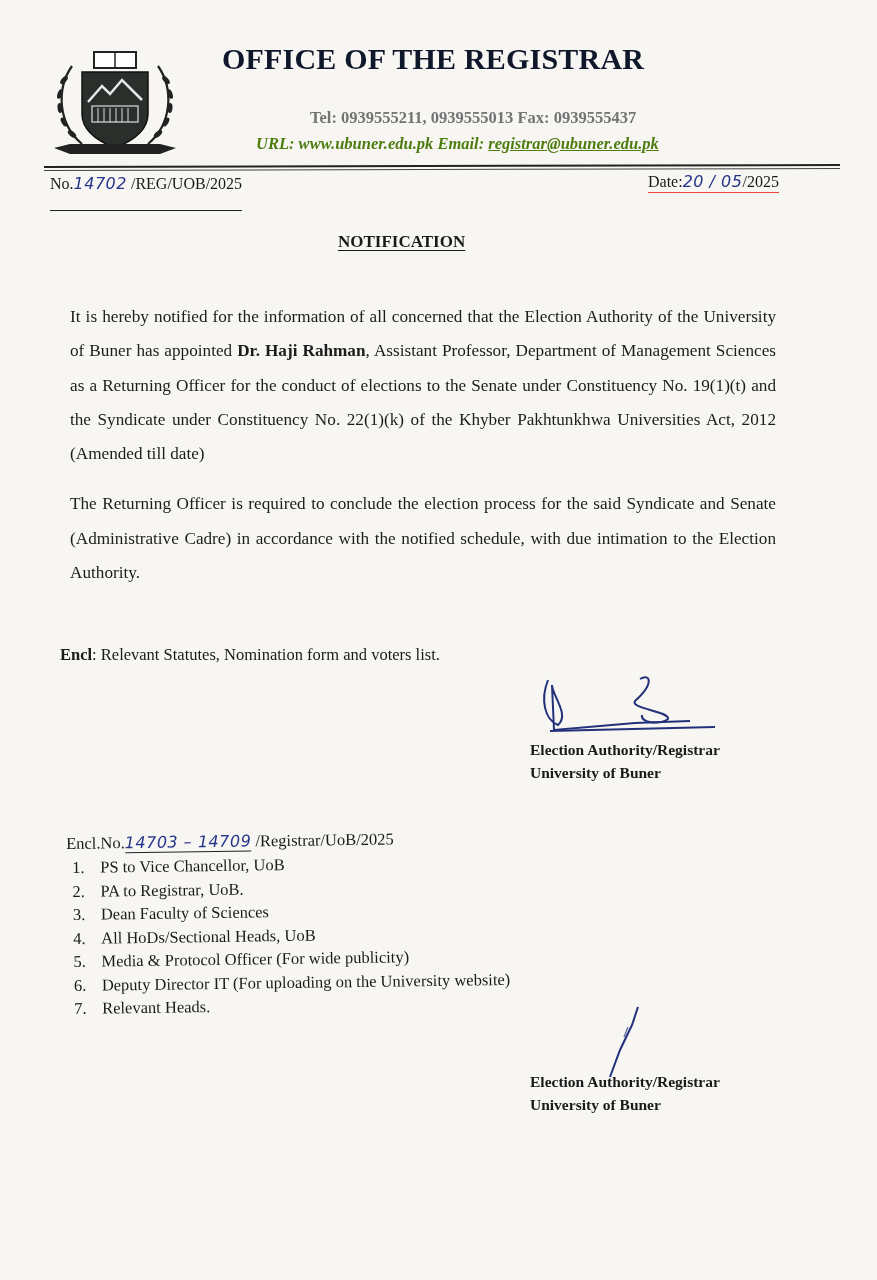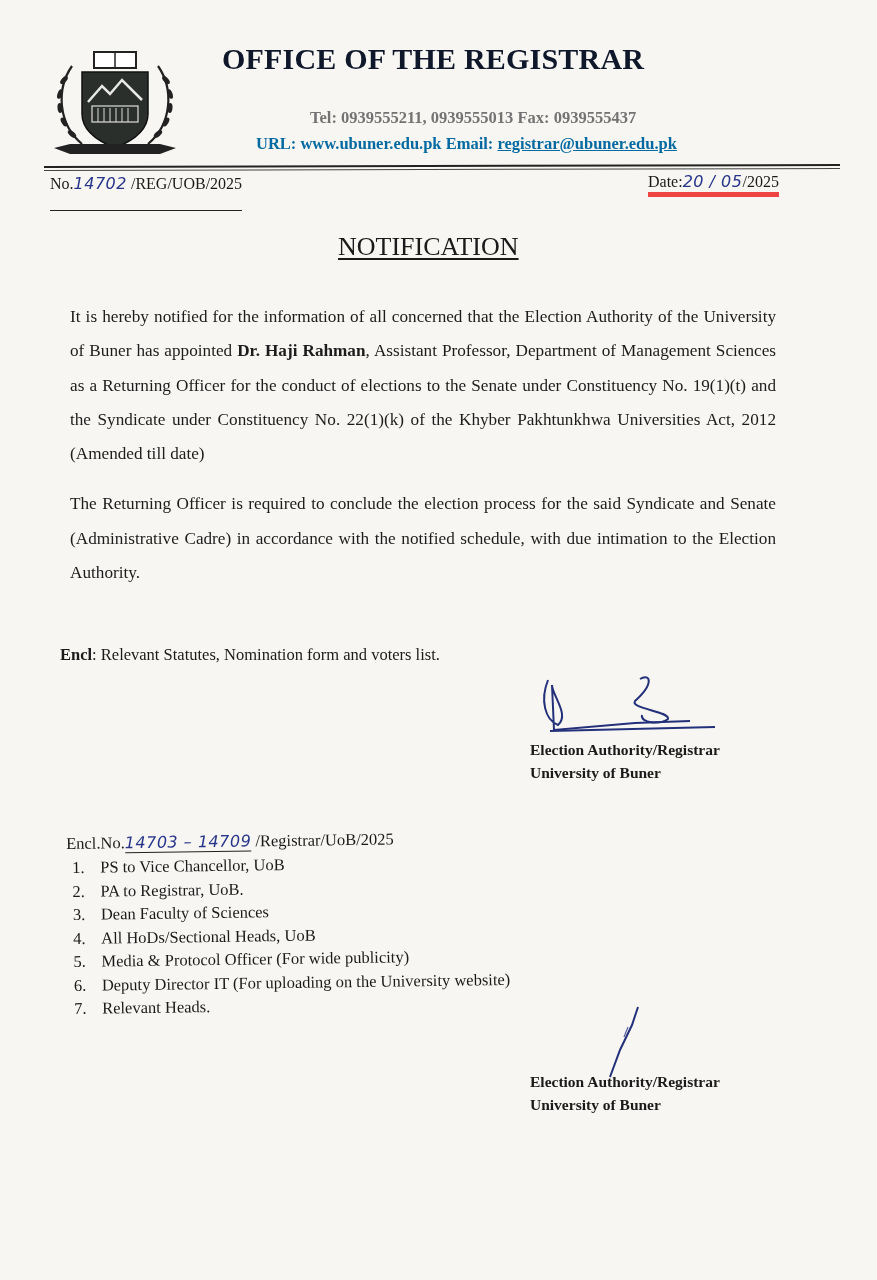--- a/index.html
+++ b/index.html
@@ -19,37 +19,37 @@
   .head-univ {
     position: absolute; left: 180px; top: 80px;
     font-size: 17.5px; font-weight: bold; color: #151515;
   }
   .head-tel {
     position: absolute; left: 310px; top: 108px;
     font-size: 16.5px; font-weight: bold; color: #737373;
   }
   .head-url {
     position: absolute; left: 256px; top: 134px;
-    font-size: 16.5px; font-weight: bold; color: #0369a1;
+    font-size: 16.5px; font-weight: bold; color: #4d7c0f; font-style: italic;
   }
   .head-url .email { text-decoration: underline; }
   .rule1 { position: absolute; left: 44px; top: 165px; width: 796px; height: 2px; background: #222; transform: rotate(-0.15deg); }
   .rule2 { position: absolute; left: 44px; top: 169px; width: 796px; height: 1px; background: #444; transform: rotate(-0.15deg); }
   .ref-no {
     position: absolute; left: 50px; top: 174px; font-size: 16px;
     border-bottom: 1px solid #222; padding-bottom: 16px; line-height: 20px;
   }
   .date {
     position: absolute; left: 648px; top: 172px; font-size: 16px;
-    border-bottom: 5px solid #ef4444; line-height: 20px;
+    border-bottom: 1px solid #ef4444; line-height: 20px;
   }
   .hand { font-family: "DejaVu Sans", sans-serif; font-style: italic; color: #27358a; font-size: 16px; letter-spacing: 0.5px; }
   .notif-title {
     position: absolute; left: 338px; top: 232px;
-    font-size: 26px; font-weight: normal; text-decoration: underline; text-underline-offset: 3px;
+    font-size: 17px; font-weight: bold; text-decoration: underline; text-underline-offset: 3px;
   }
   .body-text {
     position: absolute; left: 54px; top: 284px; width: 738px;
     font-size: 17.2px; line-height: 34.3px; text-align: justify;
     color: #1c1c1c;
   }
   .body-text p { margin: 16px; }
   .body-text .italic-note { font-style: italic; font-weight: bold; }
   .encl {
     position: absolute; left: 60px; top: 645px; font-size: 16.5px;

